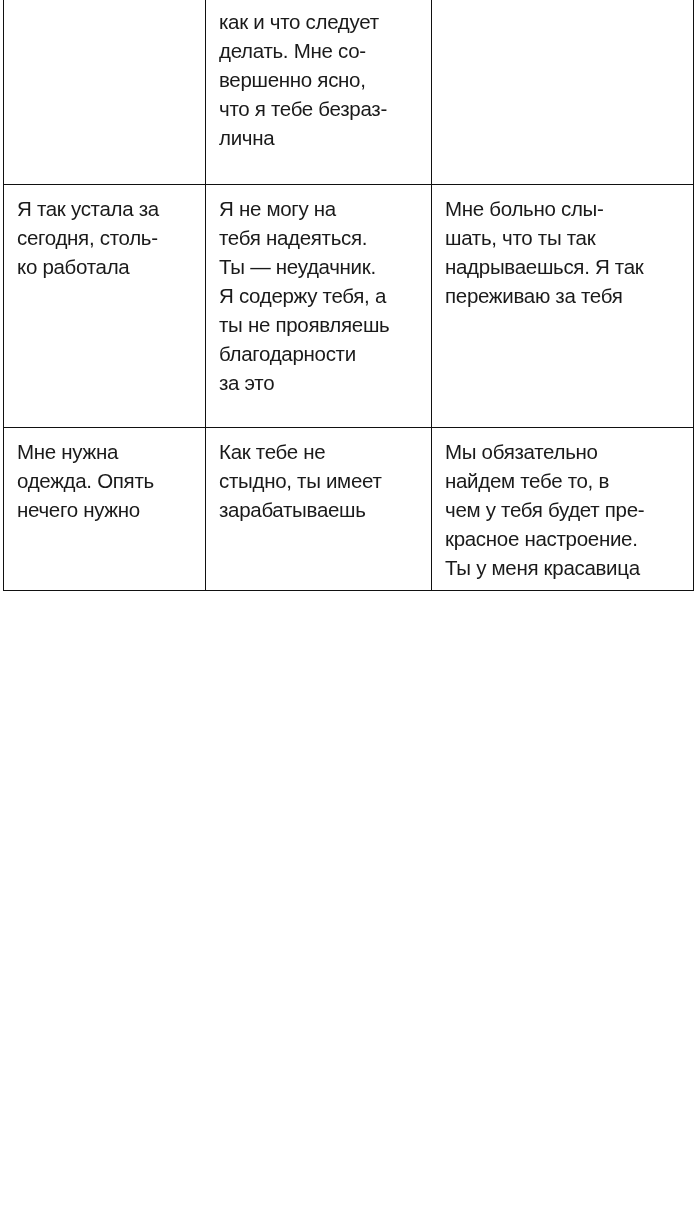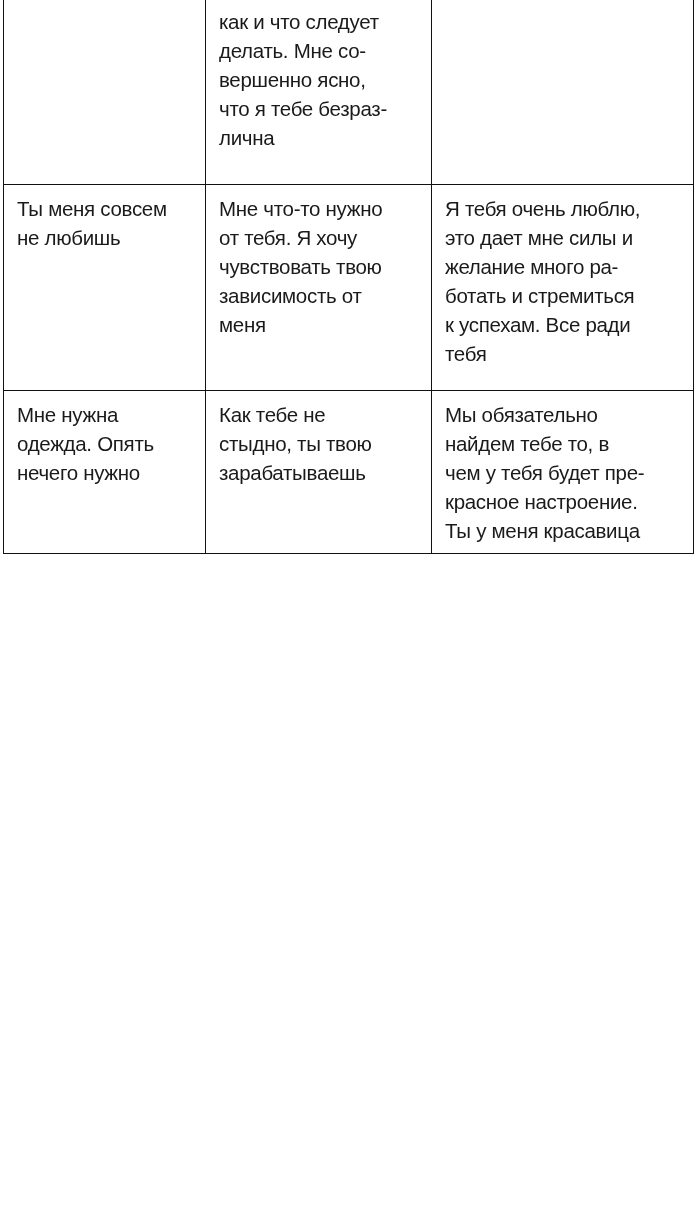--- a/index.html
+++ b/index.html
@@ -38,41 +38,42 @@
   <tbody id="tbody">
     <tr class="first" style="height:186px">
       <td></td>
       <td>как и что следует
 делать. Мне со-
 вершенно ясно,
 что я тебе безраз-
 лична</td>
       <td></td>
     </tr>
-    <tr style="height:206px">
-      <td>Ты меня совсем
-не любишь</td>
-      <td>Мне что-то нужно
-от тебя. Я хочу
-чувствовать твою
-зависимость от
-меня</td>
-      <td>Я тебя очень люблю,
-это дает мне силы и
-желание много ра-
-ботать и стремиться
-к успехам. Все ради
-тебя</td>
+    <tr style="height:243px">
+      <td>Я так устала за
+сегодня, столь-
+ко работала</td>
+      <td>Я не могу на
+тебя надеяться.
+Ты — неудачник.
+Я содержу тебя, а
+ты не проявляешь
+благодарности
+за это</td>
+      <td>Мне больно слы-
+шать, что ты так
+надрываешься. Я так
+переживаю за тебя</td>
     </tr>
     <tr style="height:163px">
       <td>Мне нужна
 одежда. Опять
 нечего нужно</td>
       <td>Как тебе не
-стыдно, ты твою
+стыдно, ты имеет
 зарабатываешь</td>
       <td>Мы обязательно
 найдем тебе то, в
 чем у тебя будет пре-
 красное настроение.
 Ты у меня красавица</td>
     </tr>
   </tbody>
 </table>
 

